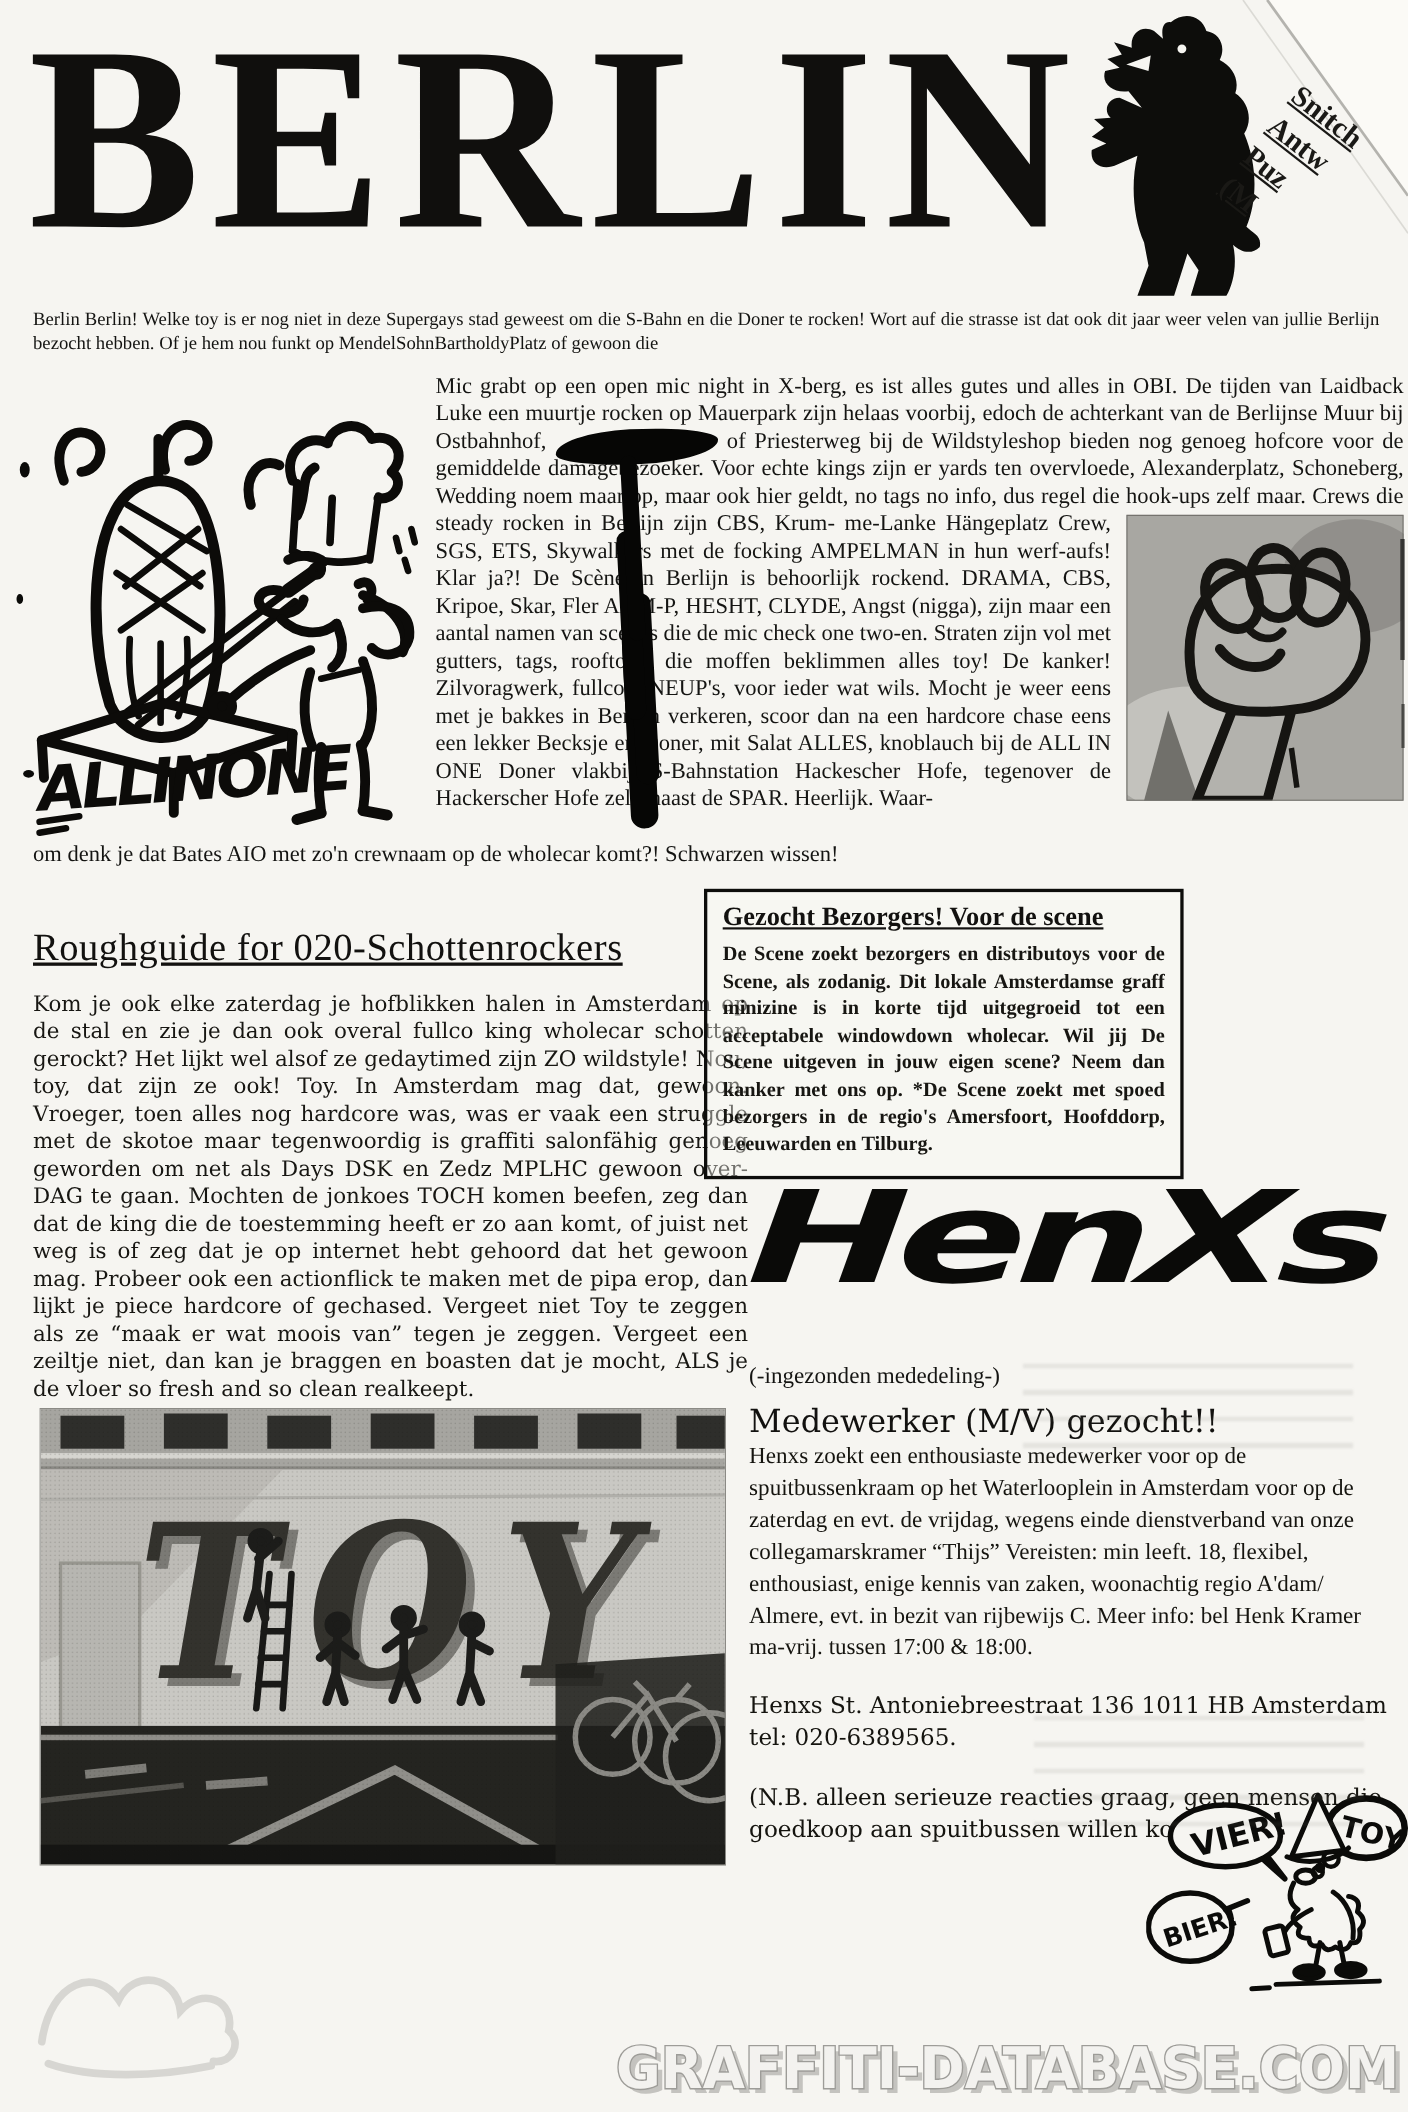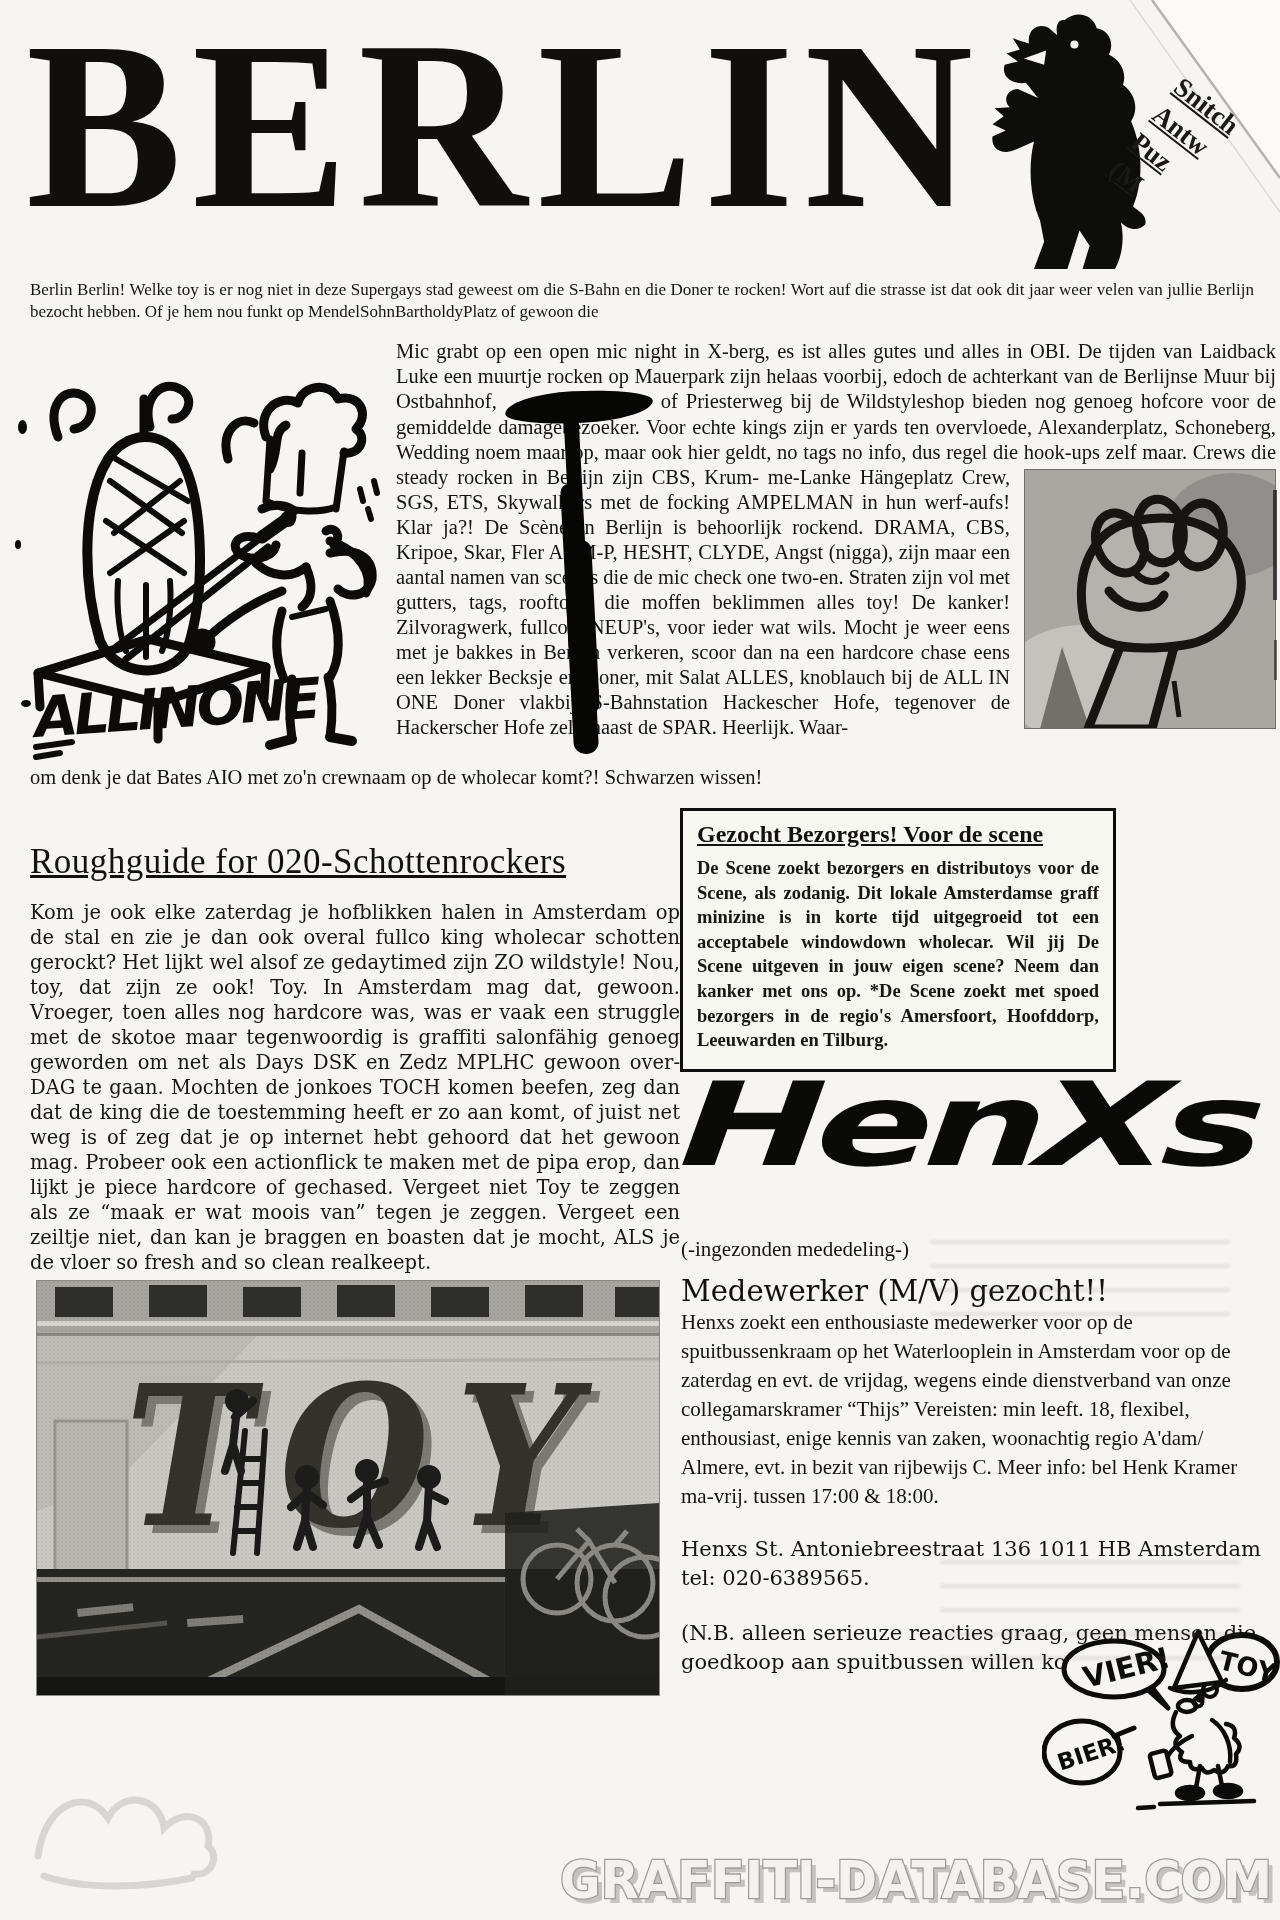--- a/index.html
+++ b/index.html
@@ -47,21 +47,21 @@
   .rg-head{
     font-family:"Liberation Serif",serif;font-weight:normal;font-size:35px;letter-spacing:.5px;
     text-decoration:underline;color:#12110f;
   }
   .rg-body{
     margin-top:18px;font-family:"DejaVu Serif",serif;font-size:19.5px;line-height:25px;
     text-align:justify;color:#171612;
   }
   
   .gezocht{
-    left:680px;top:808px;width:436px;border:3px solid #0d0d0b;background:rgba(250,249,245,.4);
+    left:640px;top:808px;width:436px;border:3px solid #0d0d0b;background:rgba(250,249,245,.4);
     padding:10px 14px 16px 14px;box-sizing:border-box;
   }
   .gz-head{
     font-family:"Liberation Serif",serif;font-weight:bold;font-size:24px;
     text-decoration:underline;color:#12110f;
   }
   .gz-body{
     margin-top:8px;font-family:"Liberation Serif",serif;font-weight:bold;font-size:18.5px;
     line-height:1.33;text-align:justify;color:#171612;
   }

